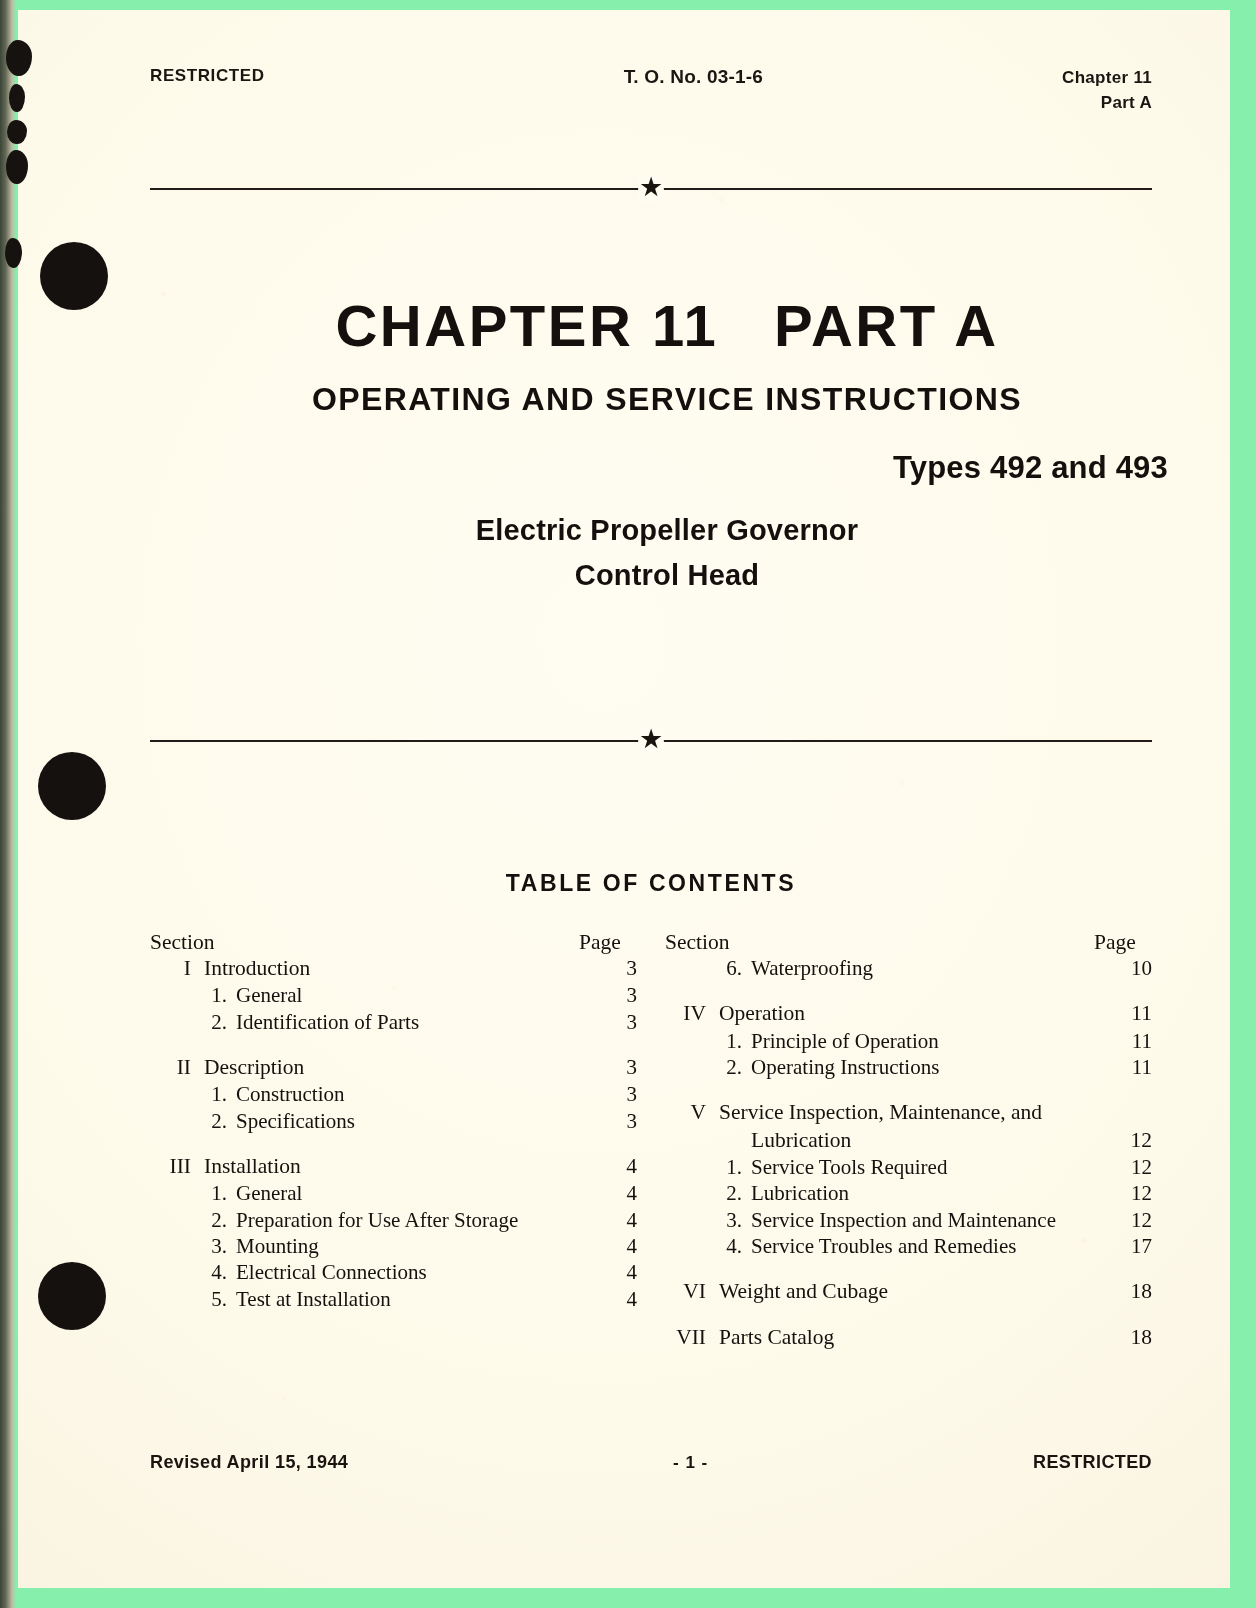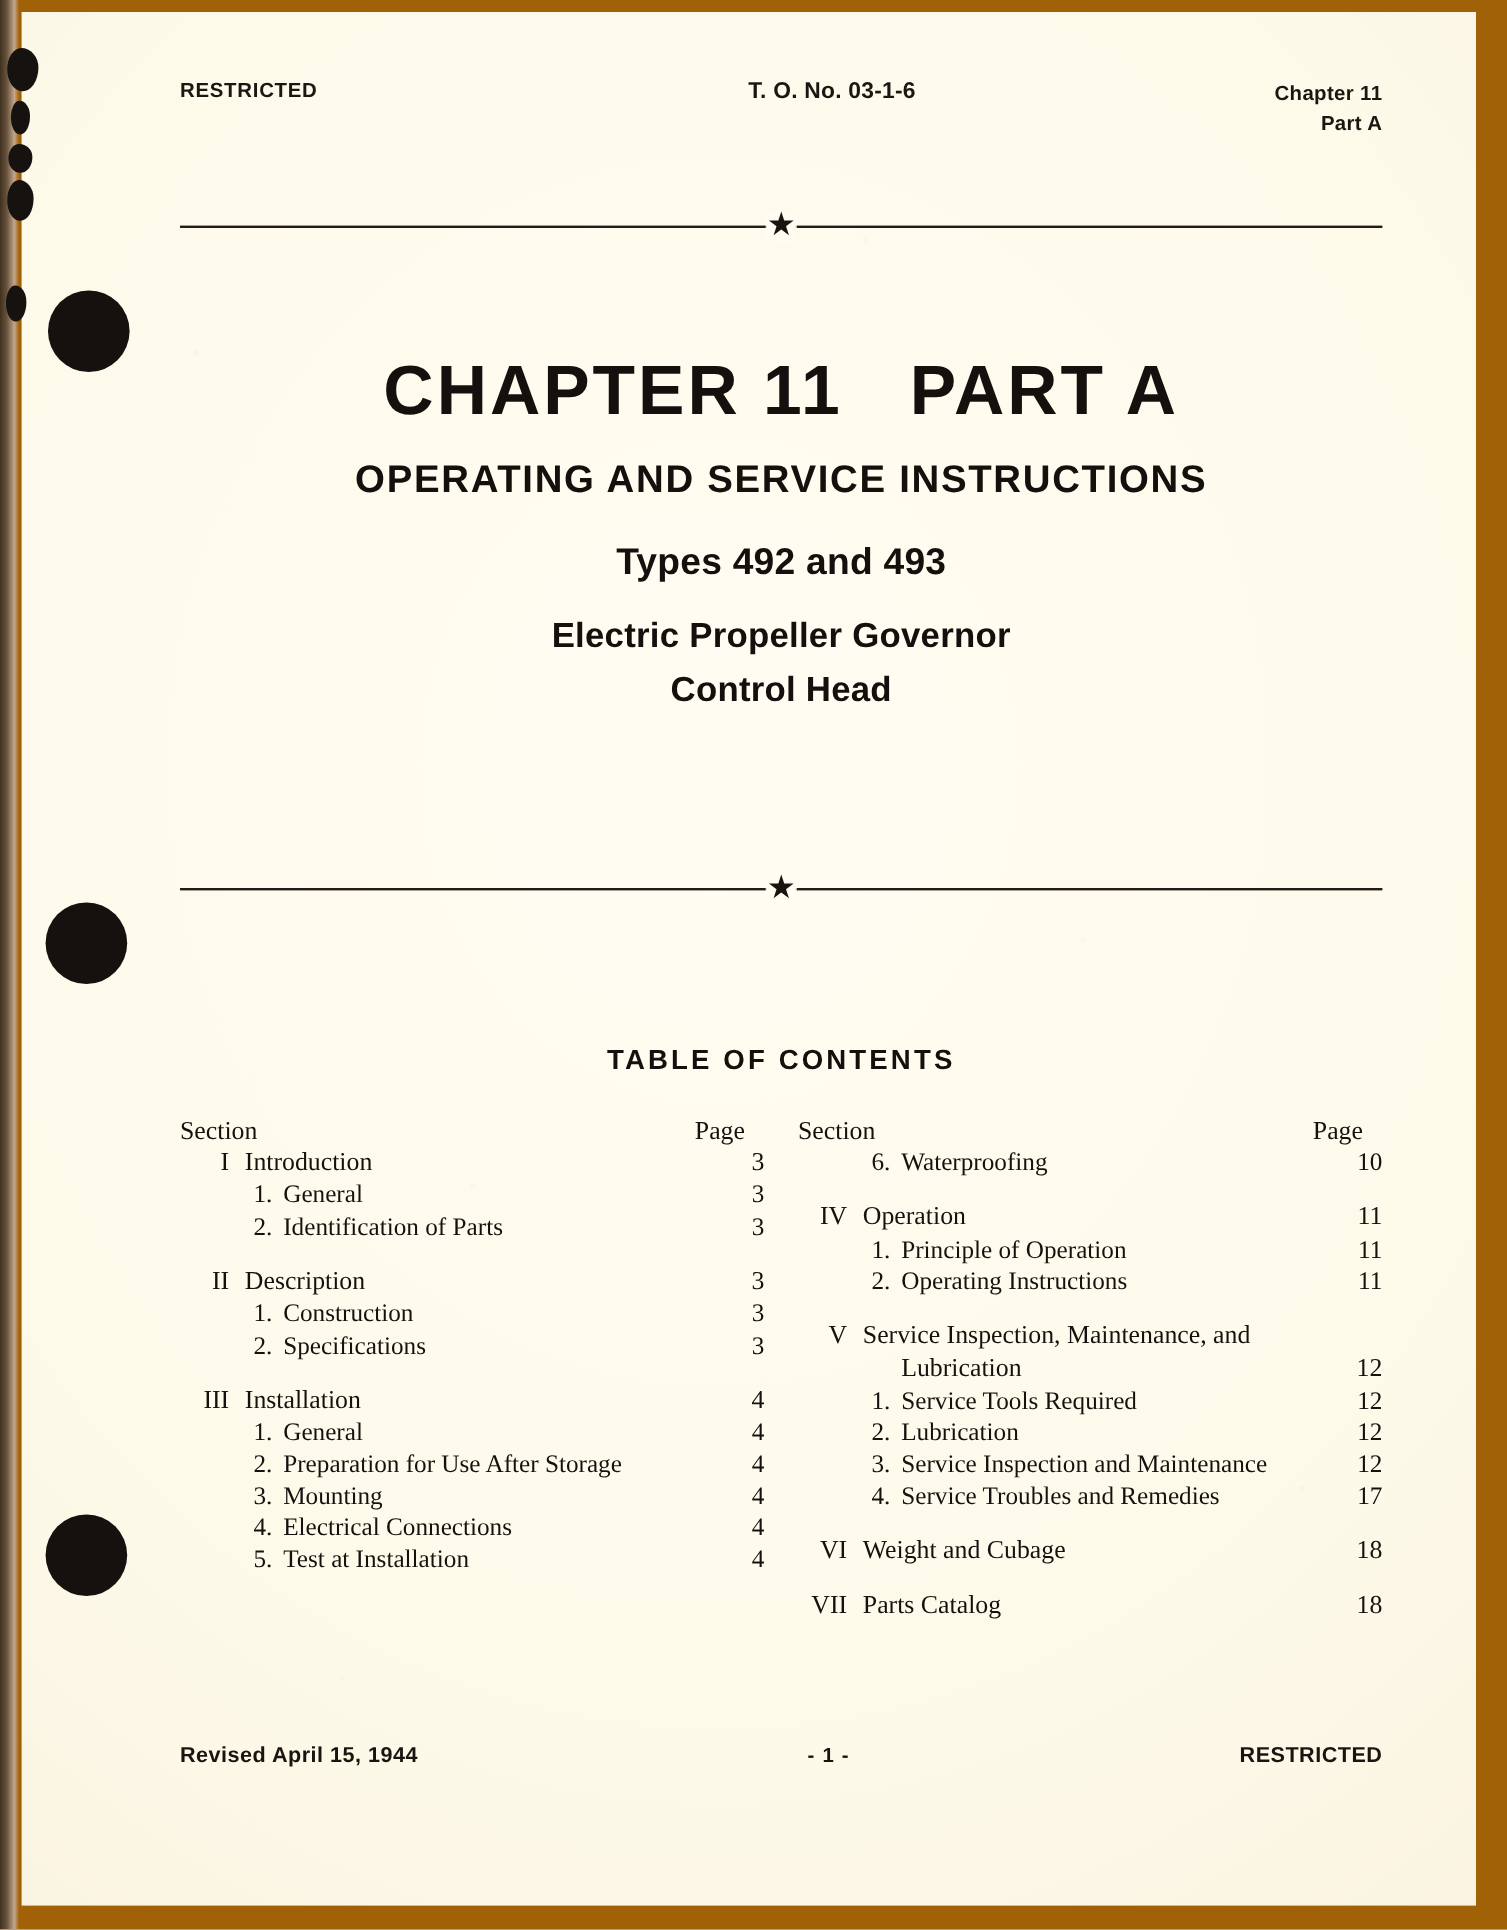--- a/index.html
+++ b/index.html
@@ -9,21 +9,21 @@
     background: #cfcfcf;
   }
 
   
   .scan {
     position: relative;
     width: 1256px;
     height: 1608px;
     overflow: hidden;
     
-    background: #a16207;
+    background: #86efac;
     font-family: "Liberation Serif", "DejaVu Serif", serif;
   }
 
   
   .paper {
     position: absolute;
     left: 18px;
     top: 10px;
     width: 1212px;
     height: 1578px;
@@ -144,21 +144,21 @@
     line-height: 22px;
     text-align: center;
     background: radial-gradient(circle at 50% 50%, #fffdf2 0 62%, rgba(255,253,242,0) 100%);
   }
   .rule-top  { top: 178px; }
   .rule-bot  { top: 730px; }
 
   
   .titleblock {
     position: absolute;
-    left: 0;
+    left: 16px;
     top: 296px;
     width: 100%;
     text-align: center;
     font-family: "Liberation Sans", "DejaVu Sans", sans-serif;
     color: #15100d;
   }
   .t-chapter {
     font-size: 58px;
     font-weight: bold;
     letter-spacing: 2.5px;
@@ -169,20 +169,21 @@
     margin-top: 24px;
     font-size: 32px;
     font-weight: bold;
     letter-spacing: 1.4px;
   }
   .t-types {
     margin-top: 32px;
     font-size: 31px;
     font-weight: bold;
     letter-spacing: .2px;
+    text-align: right;
   }
   .t-line1 {
     margin-top: 28px;
     font-size: 29px;
     font-weight: bold;
     letter-spacing: .2px;
   }
   .t-line2 {
     margin-top: 12px;
     font-size: 29px;

